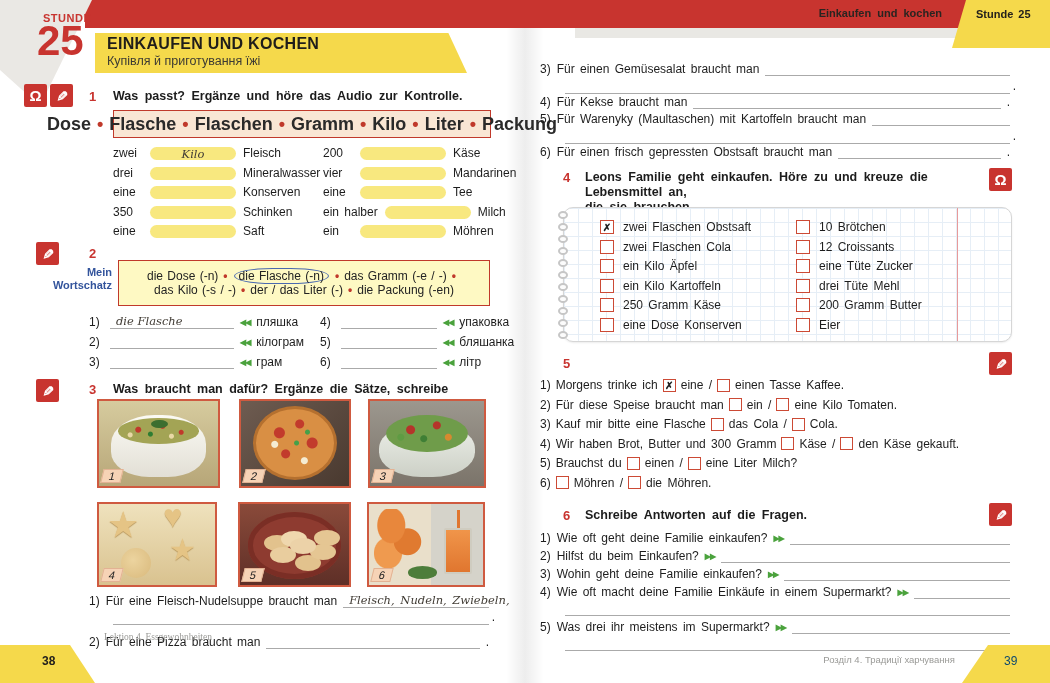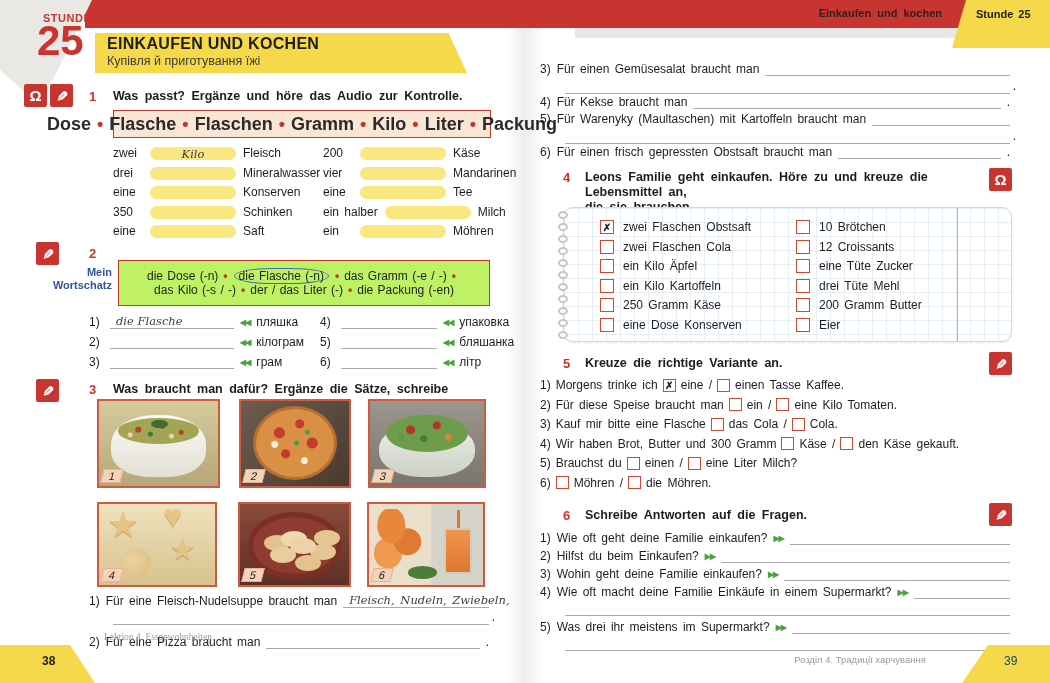--- a/index.html
+++ b/index.html
@@ -44,21 +44,21 @@
   .e1col{position:absolute;display:flex;flex-direction:column;}
   .e1row{display:flex;align-items:flex-end;gap:7px;height:13px;margin-bottom:6.5px;font-size:12px;word-spacing:2px;}
   .e1row .pre{min-width:30px;}
   .blank{width:86px;height:13px;background:#f8e87f;border-radius:7px;flex:none;
     display:flex;align-items:center;justify-content:center;}
   .hand{font-family:"DejaVu Serif",serif;font-style:italic;font-size:11.5px;color:#413c35;white-space:nowrap;}
 
   
   .wortlabel{position:absolute;left:50px;top:266px;width:62px;text-align:right;
     font-size:11px;font-weight:bold;color:#33549c;line-height:13px;}
-  .wortbox{position:absolute;left:118px;top:260px;width:372px;height:46px;background:#bef264;
+  .wortbox{position:absolute;left:118px;top:260px;width:372px;height:46px;background:#fef9c3;
     border:1.5px solid #c0392b;box-sizing:border-box;display:flex;flex-direction:column;align-items:center;
     justify-content:center;font-size:12px;color:#232323;word-spacing:1px;}
   .wortbox .rb{color:#c0392b;margin:0 5px;font-weight:bold;}
   .circ{border:1.5px solid #4a69b0;border-radius:50% / 62%;padding:0 4px;margin:0 1px;}
   .m2col{position:absolute;display:flex;flex-direction:column;}
   .m2row{display:flex;align-items:flex-end;gap:6px;height:14px;margin-bottom:6px;font-size:12px;}
   .m2row .num{width:15px;flex:none;}
   .wline{border-bottom:1px solid #aaa;height:12px;position:relative;}
   .wline .hand{position:absolute;left:6px;bottom:0;}
   .m2row .wline.w1{width:124px;flex:none;}
@@ -518,21 +518,20 @@
             <span>200 Gramm Butter</span>
           </div>
         <div class="cbrow">
             <span class="cb"></span>
             <span>Eier</span>
           </div>
       </div>
     </div>
 
     <div class="exnum" style="left:38px;top:356px;">5</div>
-    <div class="exhead" style="left:60px;top:356px;width:300px;">Kreuze die richtige Variante an.</div>
     <div class="sqicon pen" style="left:464px;top:352px;">
         <span>✎</span>
       </div>
 
     <div class="q5wrap">
       <div class="q5row">
           <span>1)</span>
           <span>Morgens trinke ich</span>
           <span class="cb small">✗</span>
           <span>eine /</span>
@@ -612,18 +611,18 @@
     </div>
     <div class="fline" style="left:40px;top:602px;width:445px;"></div>
     <div class="q6row" style="left:15px;top:620px;width:470px;">
       <span>5)</span>
         <span>Was drei ihr meistens im Supermarkt?</span>
       <span class="arr">▶▶</span>
       <span class="wline"></span>
     </div>
     <div class="fline" style="left:40px;top:637px;width:445px;"></div>
 
-    <div class="foottext" style="left:240px;top:654px;width:190px;text-align:center;">Розділ 4. Традиції харчування</div>
+    <div class="foottext" style="left:240px;top:654px;width:190px;text-align:right;">Розділ 4. Традиції харчування</div>
     <div class="pgtabR">
       <span>39</span>
     </div>
   </div>
 </div>
 
 </body></html>

